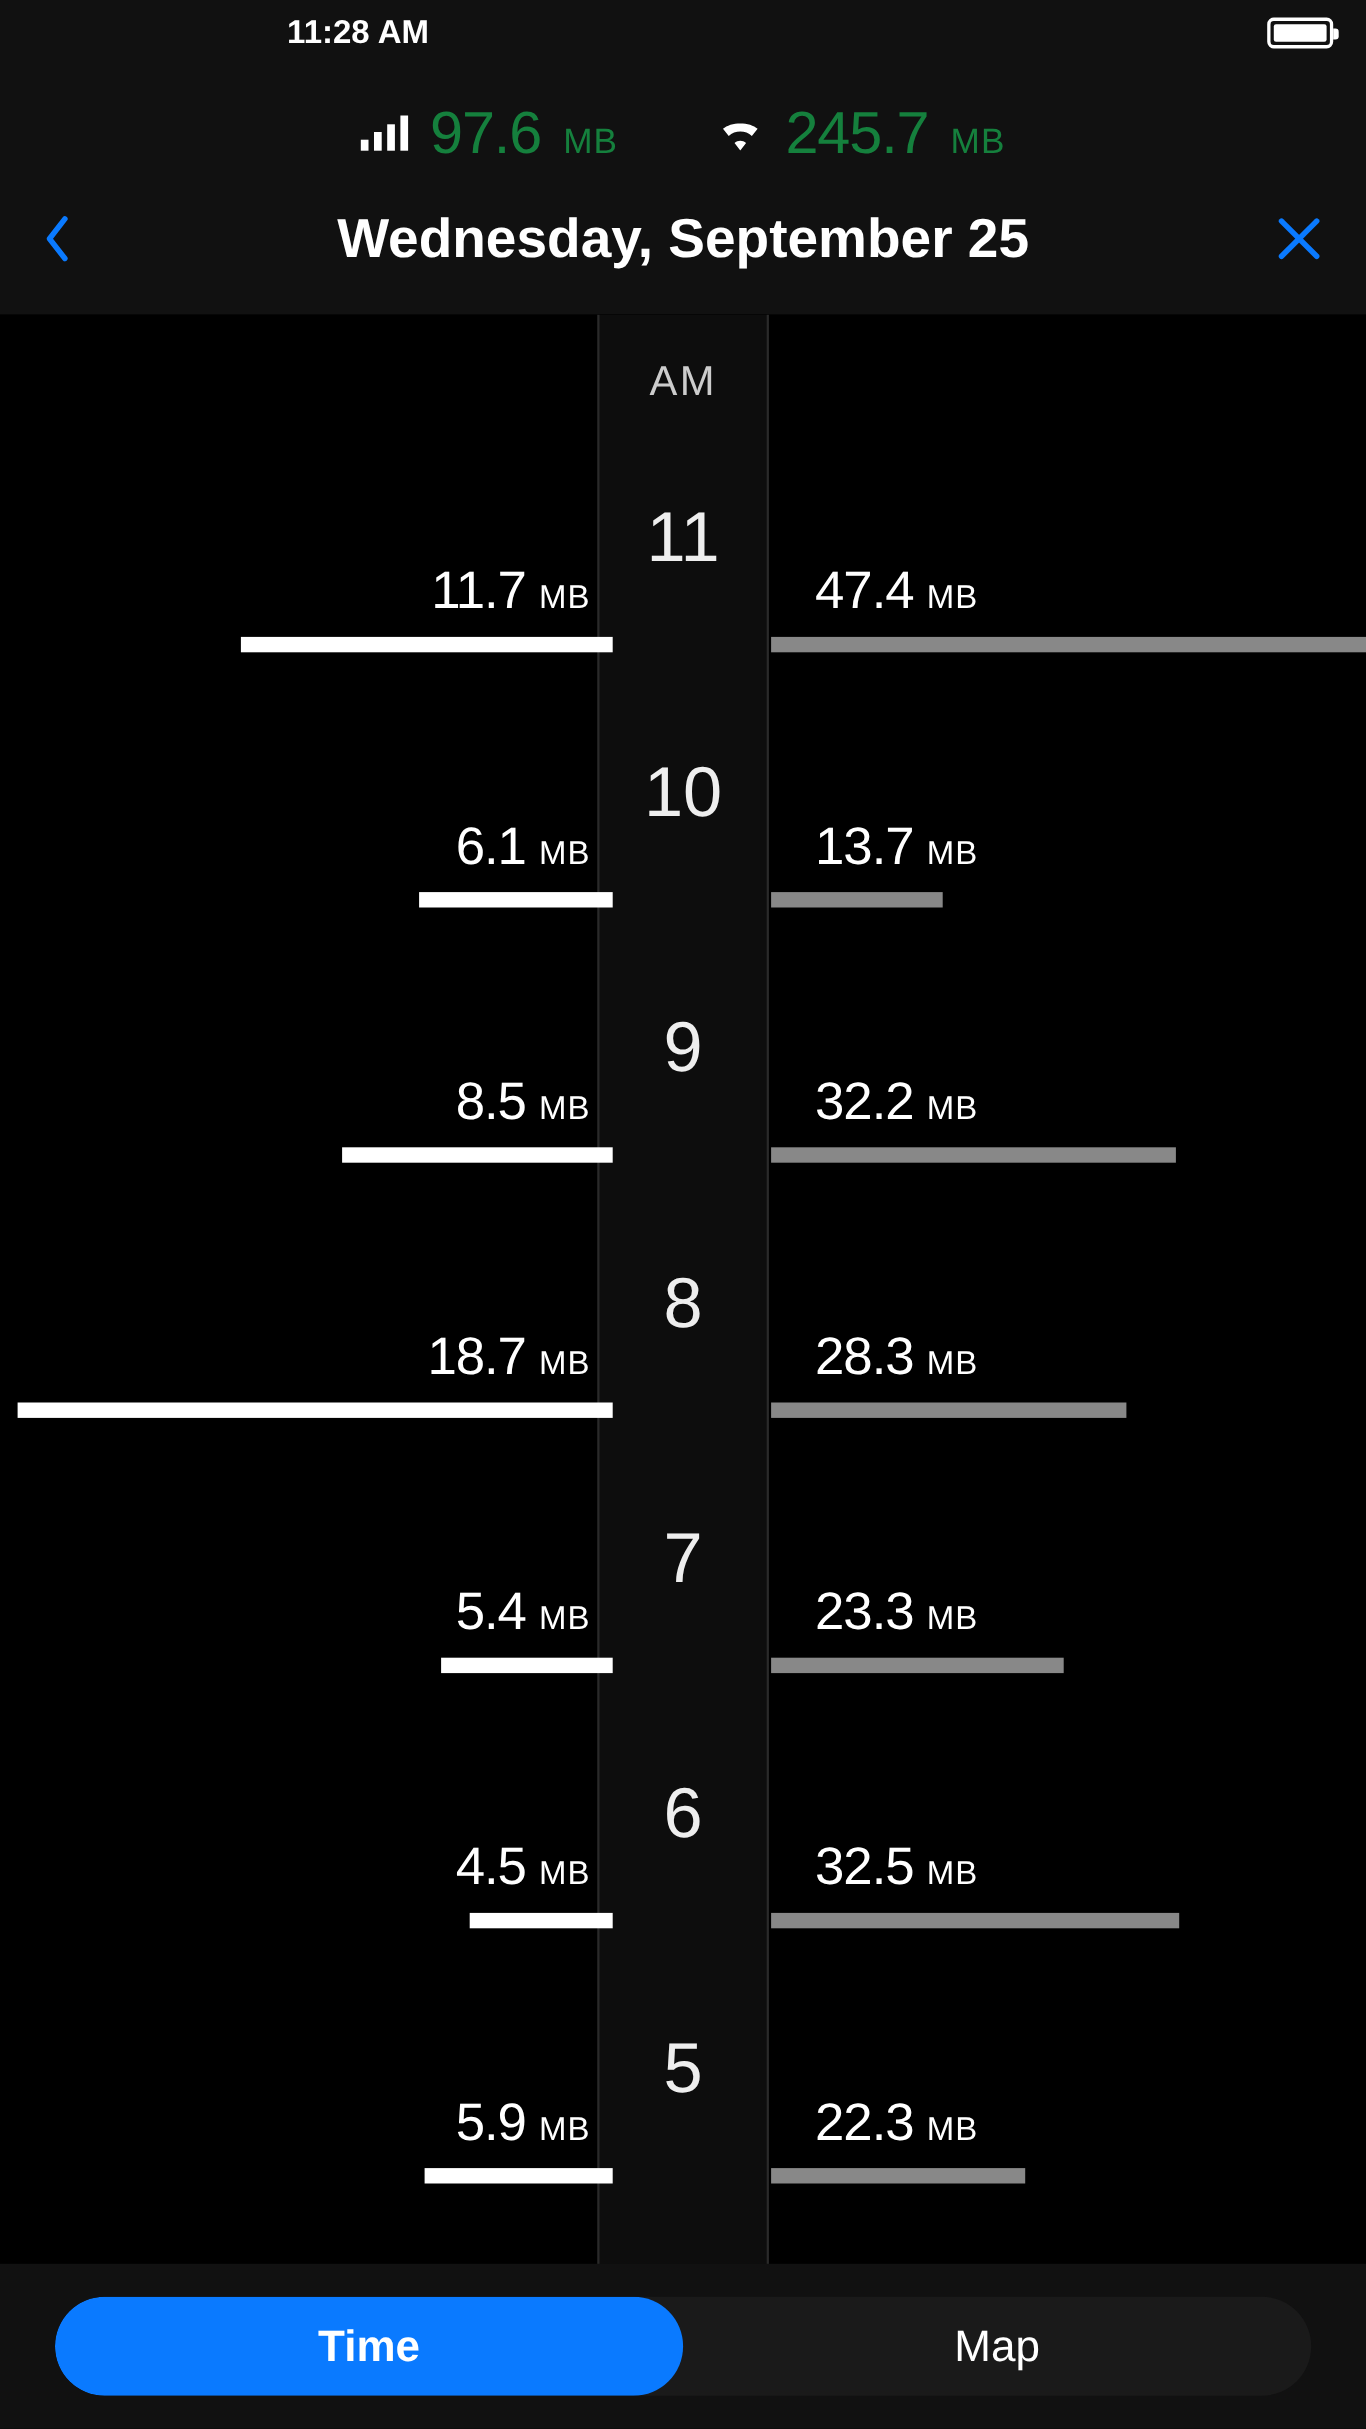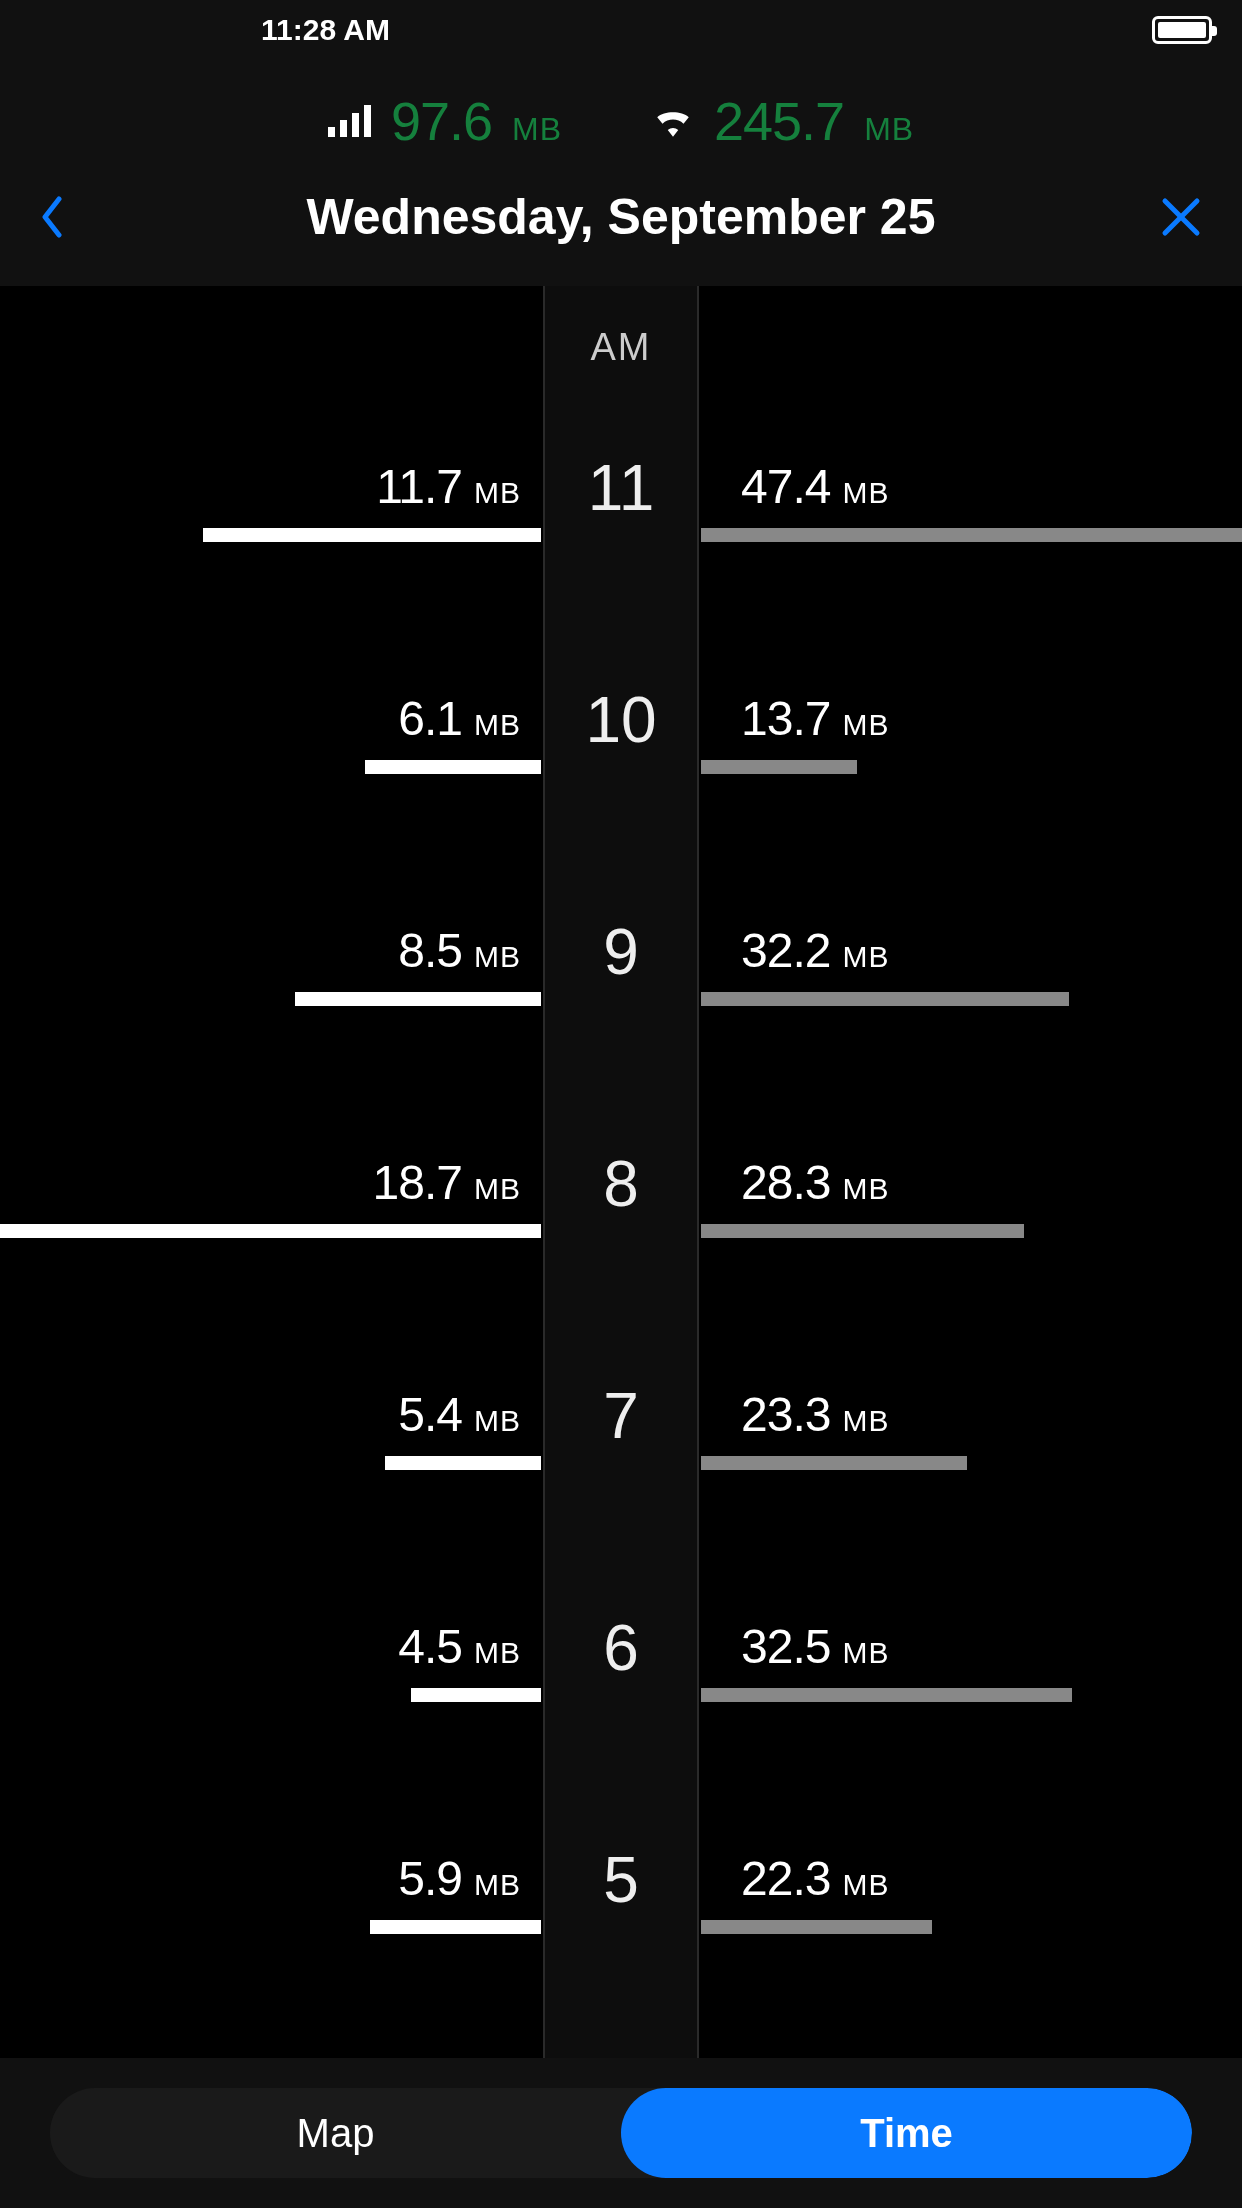--- a/index.html
+++ b/index.html
@@ -140,21 +140,22 @@
     font-size: 64px;
     font-weight: 300;
     color: #eee;
     z-index: 2;
   }
   .side {
     position: absolute;
     top: 0; bottom: 0;
     display: flex;
     flex-direction: column;
-    justify-content: flex-start;
+    justify-content: center;
+    margin-left: 16px;
   }
   .side.left {
     left: 0;
     width: calc(50% - 80px);
     align-items: flex-end;
     text-align: right;
   }
   .side.right {
     right: 0;
     width: calc(50% - 80px);
@@ -407,20 +408,20 @@
             <span class="val-unit">MB</span>
           </div>
           <div class="bar" style="width:231px"></div>
         </div>
       </div>
     </div>
 </div>
 
 <div class="bottom-bar">
   <div class="segmented">
+    <div class="segment active">
+      <span>Time</span>
+    </div>
     <div class="segment">
       <span>Map</span>
     </div>
-    <div class="segment active">
-      <span>Time</span>
-    </div>
   </div>
 </div>
 
 </body></html>

